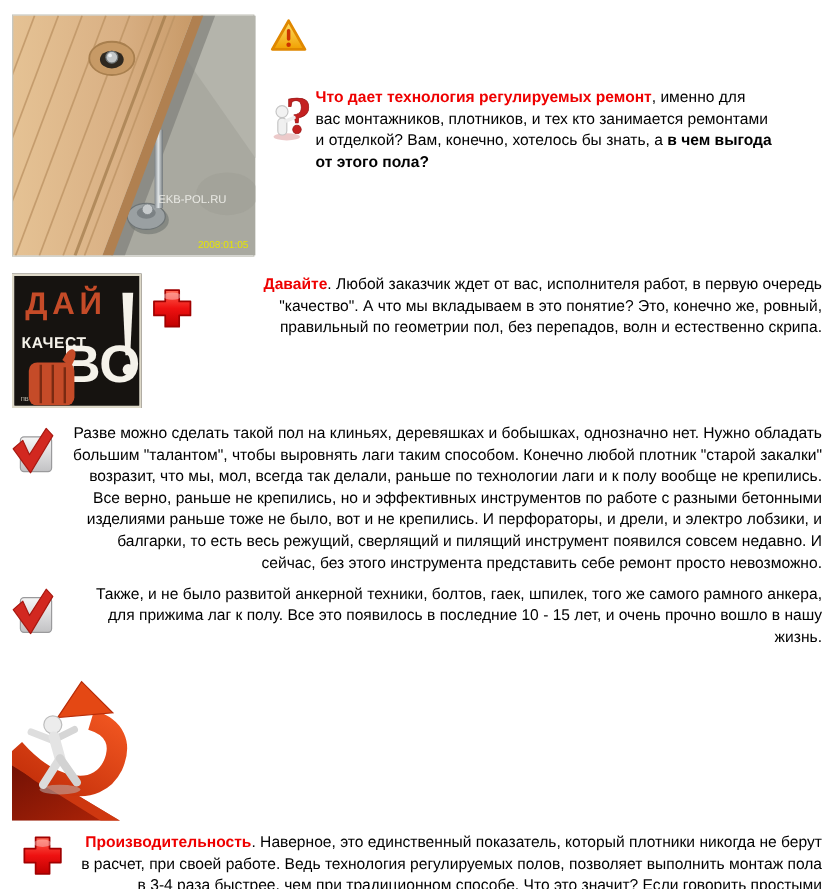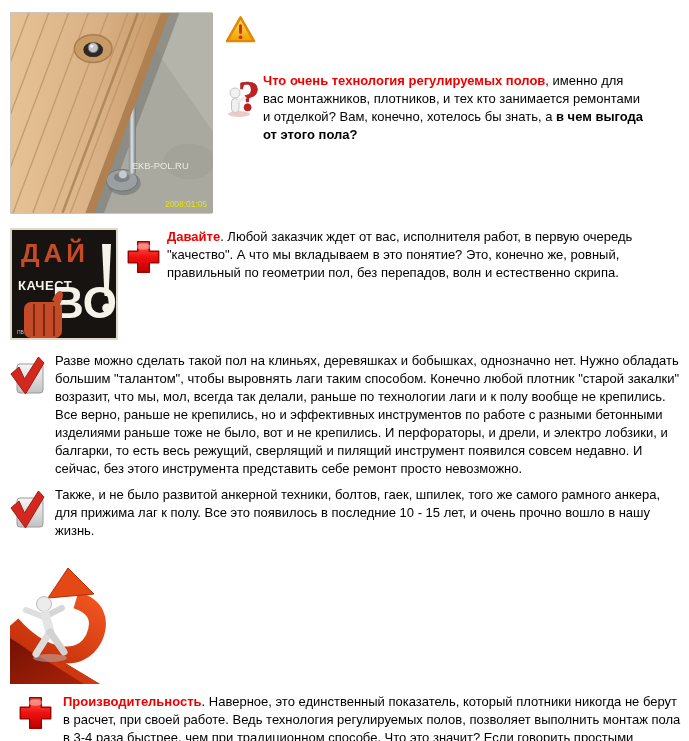--- a/index.html
+++ b/index.html
@@ -22,33 +22,33 @@
   .icon-row{display:flex;align-items:flex-start;}
   .icon-cell{width:38px;flex:none;}
   .icon-row .txt{flex:1;}
   .warning-row .txt{padding-top:6px;font-weight:bold;}
   .question-row{margin-top:22px;}
 
   
   .lead{margin-top:27px;font-weight:bold;}
 
   
-  .feature{display:flex;align-items:flex-start;}
+  .feature{display:flex;align-items:flex-start;text-align:right;}
   .feature-quality{margin-top:14px;}
   .poster{width:108px;height:112px;flex:none;border:2px solid #ddd8c8;box-sizing:border-box;background:#141210;}
   .q-text{flex:1;margin-left:8px;}
   .plusbox{float:left;width:35px;height:34px;margin:12px 6px 6px 0;}
   .plusbox svg{display:block;}
 
   
   .check-row{display:flex;align-items:flex-start;}
   .check-row.first{margin-top:12px;}
   .check-row.second{margin-top:8px;}
   .check-cell{width:36px;flex:none;padding-top:2px;}
-  .check-row .txt{flex:1;margin-left:9px;}
+  .check-row .txt{flex:1;margin-left:9px;text-align:right;}
 
   
   .feature-bottom{margin-top:26px;flex-direction:column;}
   .arrow-cell{width:102px;height:118px;flex:none;}
   .b-text{flex:1;padding-left:6px;padding-top:9px;}
   .plusbox2{float:left;width:35px;height:34px;margin:3px 10px 20px 2px;}
   .plusbox2 svg{display:block;}
 </style>
 </head>
 <body>
@@ -129,21 +129,21 @@
       <div class="icon-row question-row">
         <span class="icon-cell">
           <svg width="38" height="46" viewBox="0 0 38 46">
             <ellipse cx="14" cy="42" rx="11" ry="3" fill="#eccaca"></ellipse>
             <text x="13" y="39" font-family="Liberation Serif, serif" font-weight="bold" font-size="44" fill="#c42020" stroke="#981414" stroke-width="0.6">?</text>
             <circle cx="10" cy="21" r="5" fill="#f2f2f2" stroke="#c6c6c6" stroke-width="1"></circle>
             <rect x="6.5" y="26.5" width="7.5" height="14" rx="3.6" fill="#f0f0f0" stroke="#c6c6c6" stroke-width="1"></rect>
             <line x1="13" y1="29" x2="20" y2="26" stroke="#ededed" stroke-width="3" stroke-linecap="round"></line>
           </svg>
         </span>
-        <p class="txt"><span class="red">Что очень технология регулируемых полов</span><span>, именно для вас монтажников, плотников, и тех кто занимается ремонтами и отделкой? Вам, конечно, хотелось бы знать, а </span><b>в чем выгода от этого пола?</b></p>
+        <p class="txt"><span class="red">Что дает технология регулируемых ремонт</span><span>, именно для вас монтажников, плотников, и тех кто занимается ремонтами и отделкой? Вам, конечно, хотелось бы знать, а </span><b>в чем выгода от этого пола?</b></p>
       </div>
     </div>
   </div>
 
 
   <div class="feature feature-quality">
     <div class="poster">
       <svg width="104" height="108" viewBox="0 0 104 108">
         <rect x="0" y="0" width="104" height="108" fill="#161310"></rect>
         <text x="9" y="32" font-family="Liberation Sans, sans-serif" font-weight="bold" font-size="26" letter-spacing="4" fill="#c54b28">ДАЙ</text>

